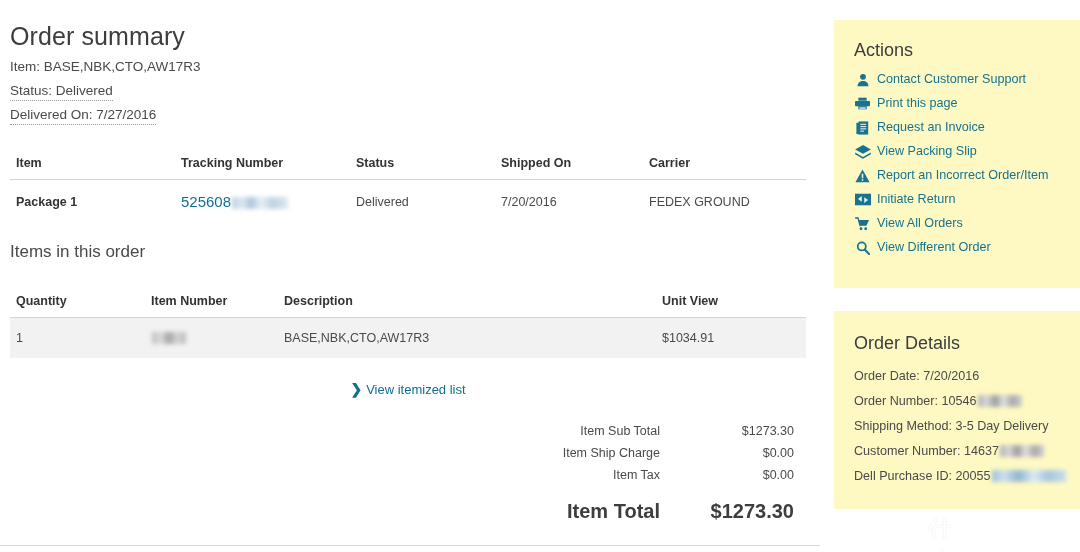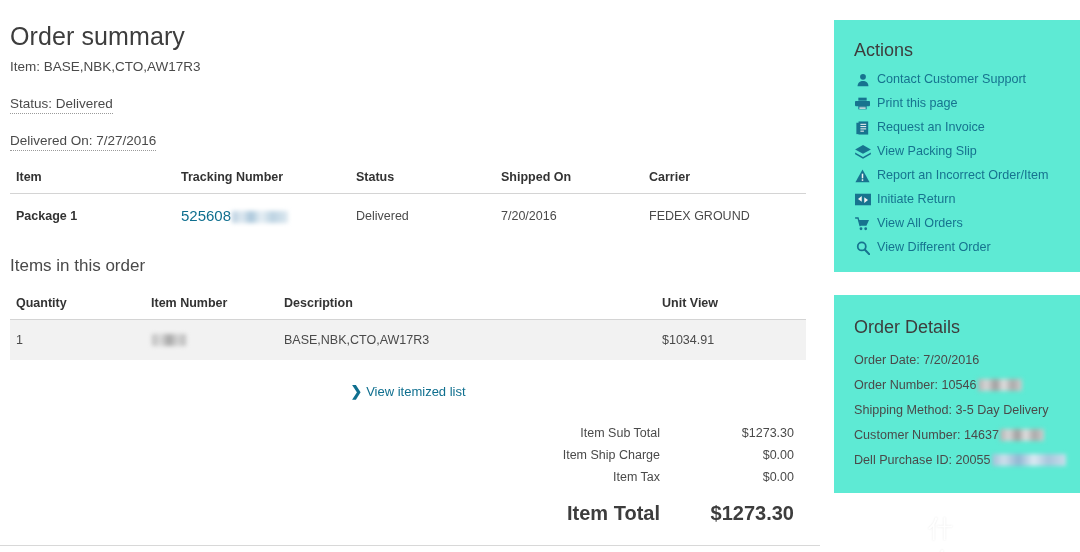--- a/index.html
+++ b/index.html
@@ -40,21 +40,21 @@
     color: #3d3d3d;
     margin: 21px 0 0 0;
     letter-spacing: 0.1px;
     line-height: 30px;
   }
 
   .meta-line {
     font-size: 13.5px;
     color: #4a4a4a;
     line-height: 22px;
-    margin-top: 15px;
+    margin-top: 2px;
     white-space: nowrap;
   }
   .meta-line.first { margin-top: 5px; }
   .dotted {
     border-bottom: 1px dotted #9a9a9a;
     display: inline-block;
     line-height: 17px;
     padding-bottom: 1px;
   }
 
@@ -62,21 +62,21 @@
     font-size: 17px;
     font-weight: 400;
     color: #4a4a4a;
     margin: 17px 0 0 0;
     line-height: 24px;
   }
 
   table.grid {
     width: 100%;
     border-collapse: collapse;
-    margin-top: 14px;
+    margin-top: 26px;
     table-layout: fixed;
   }
   table.grid th {
     font-size: 12.5px;
     font-weight: bold;
     color: #333333;
     text-align: left;
     padding: 4px 4px 9px 6px;
     border-bottom: 1px solid #d4d4d4;
     white-space: nowrap;
@@ -174,40 +174,40 @@
 
   
   #sidebar {
     position: absolute;
     left: 834px;
     top: 0;
     width: 246px;
     height: 552px;
   }
   .panel {
-    background: #5eead4;
+    background: #fef9c3;
     box-sizing: border-box;
     padding: 18px 20px 16px 20px;
   }
   .panel.actions { margin-top: 20px; }
   .panel.details { margin-top: 23px; padding-top: 20px; padding-bottom: 20px; }
   .panel-title {
     font-size: 18px;
     font-weight: 400;
     color: #3d3d3d;
     margin: 0 0 9px 0;
     line-height: 24px;
   }
   .action-row {
     display: flex;
     align-items: center;
     margin: 0 0 7px 0;
     line-height: 17px;
   }
-  .action-row:last-child { margin-bottom: 0; text-align: right; }
+  .action-row:last-child { margin-bottom: 16px; text-align: right; }
   .action-ico {
     width: 17px;
     min-width: 17px;
     height: 15px;
     margin-right: 6px;
     display: inline-flex;
     align-items: center;
     justify-content: center;
     color: #17738f;
   }

